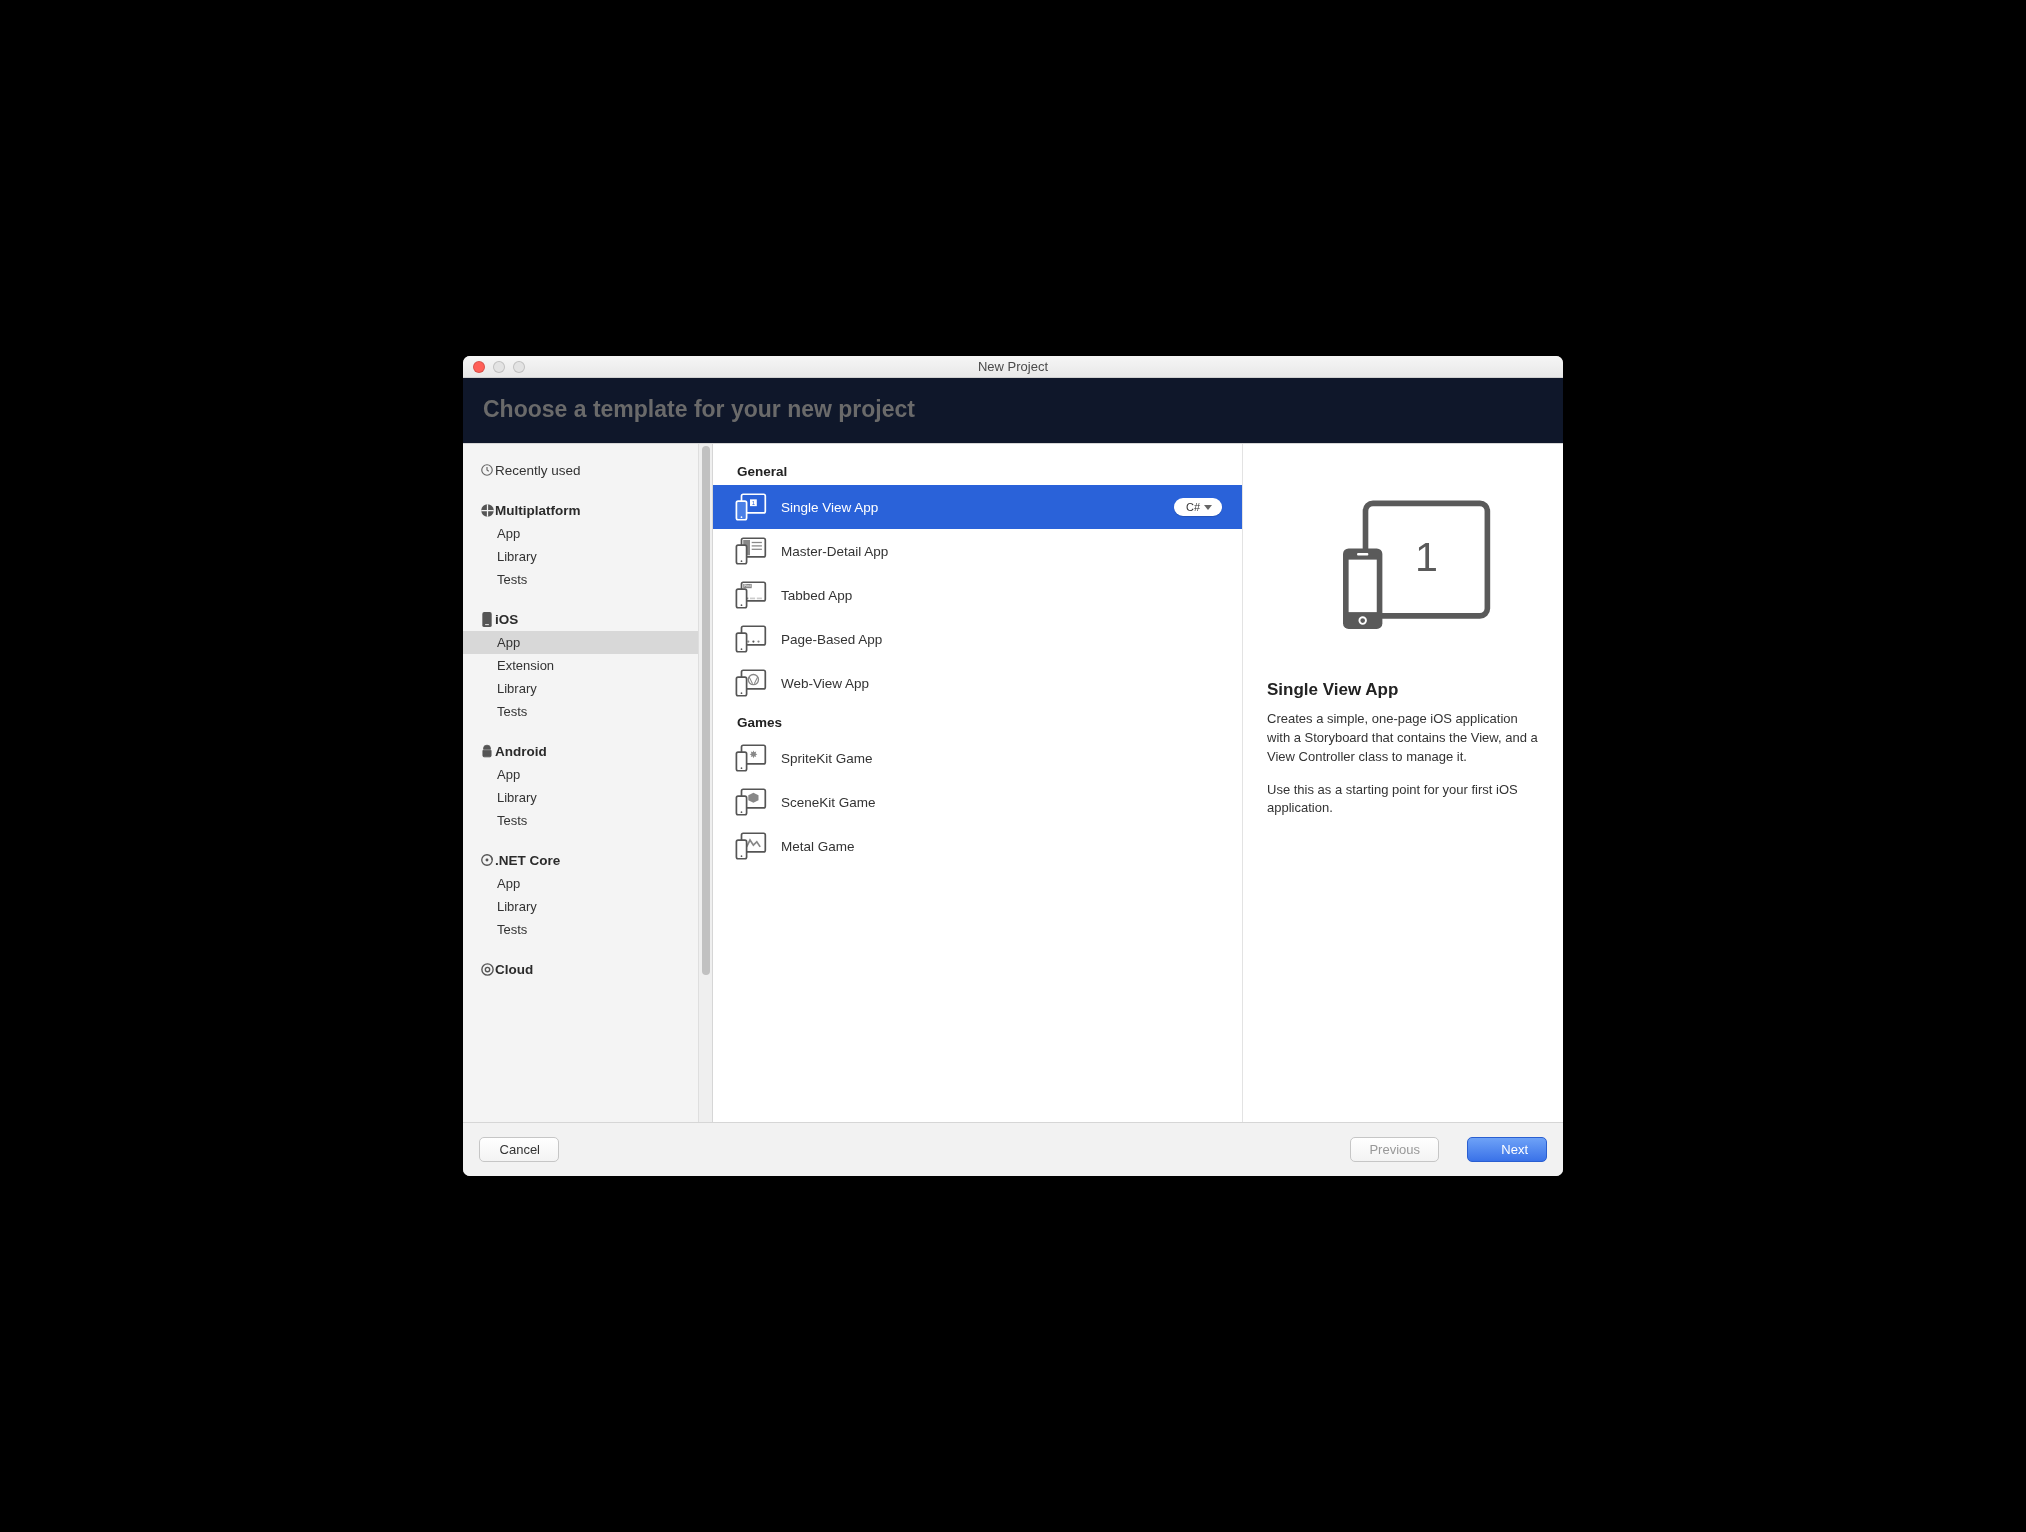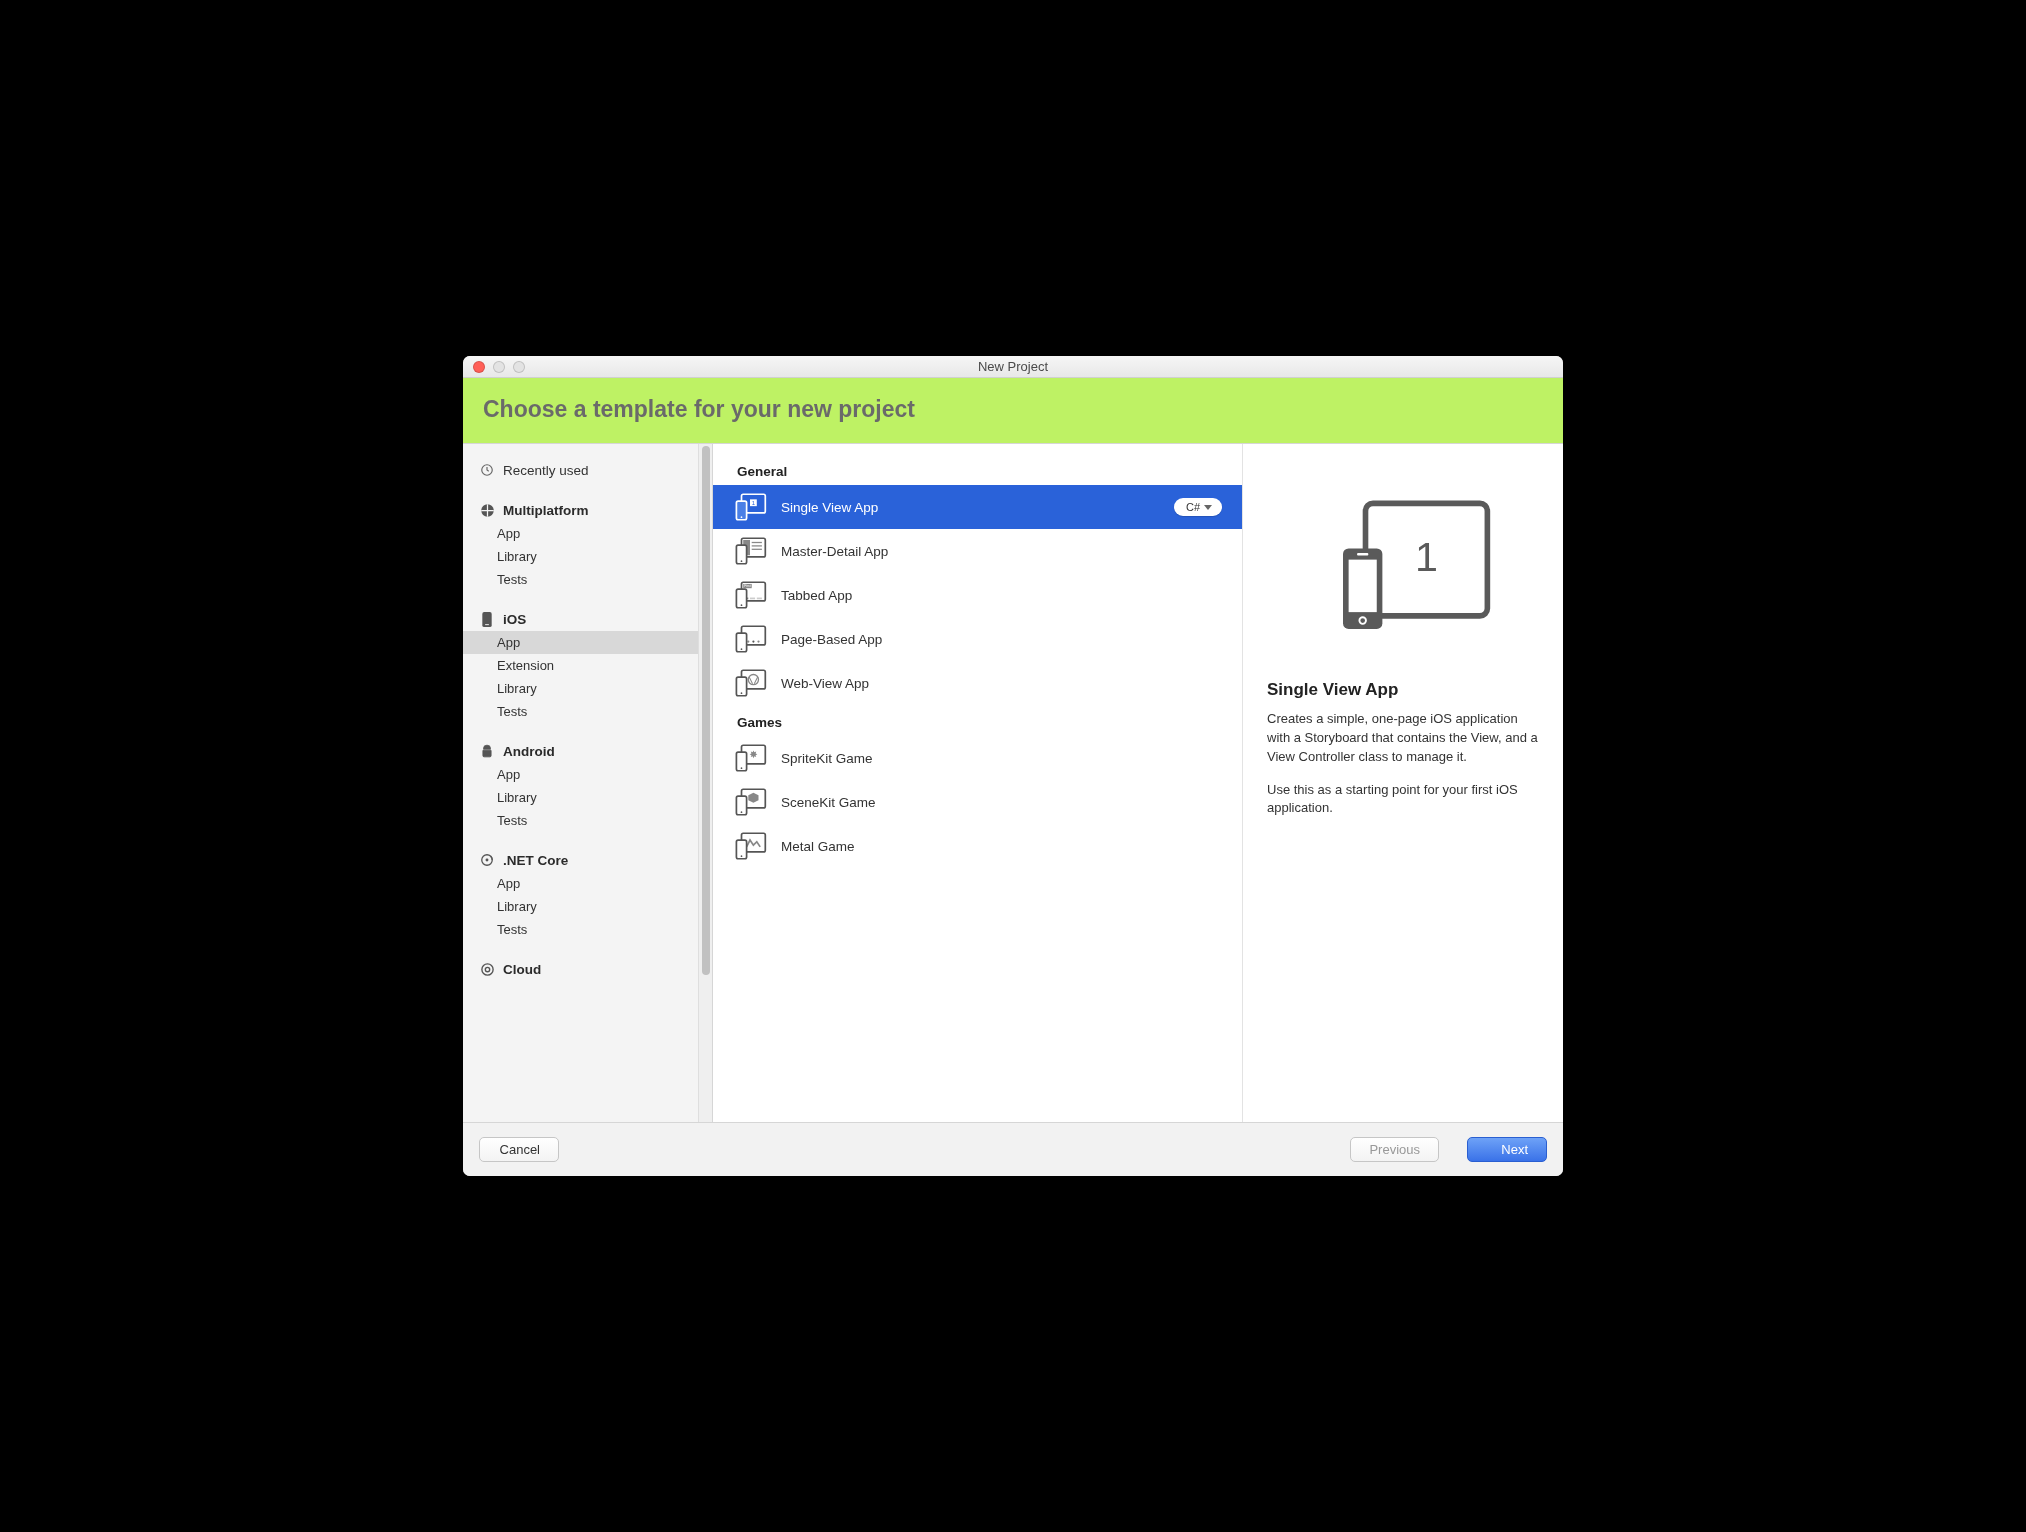--- a/index.html
+++ b/index.html
@@ -46,21 +46,21 @@
     position: absolute;
     left: 0; right: 0;
     text-align: center;
     font-size: 13px;
     color: #4a4a4a;
     font-weight: 400;
     pointer-events: none;
   }
   .header {
     padding: 18px 20px 20px 20px;
-    background: #bef264;
+    background: #0f172a;
     border-bottom: 1px solid #d6d6d6;
   }
   .header h1 {
     font-size: 23px;
     font-weight: 700;
     color: #6a6a6a;
   }
   .body {
     flex: 1;
     display: flex;
@@ -74,21 +74,20 @@
     overflow-y: auto;
     padding: 8px 0 8px 0;
     position: relative;
   }
   .sidebar::-webkit-scrollbar { width: 6px; }
   .sb-section { margin-top: 16px; }
   .sb-section:first-child { margin-top: 6px; }
   .sb-head {
     display: flex;
     align-items: center;
-    gap: 8px;
     padding: 4px 16px 4px 16px;
     font-weight: 700;
     font-size: 13.5px;
     color: #2b2b2b;
   }
   .sb-head.recent { font-weight: 400; color: #333; }
   .sb-item {
     padding: 4px 16px 4px 34px;
     font-size: 13px;
     color: #333;

